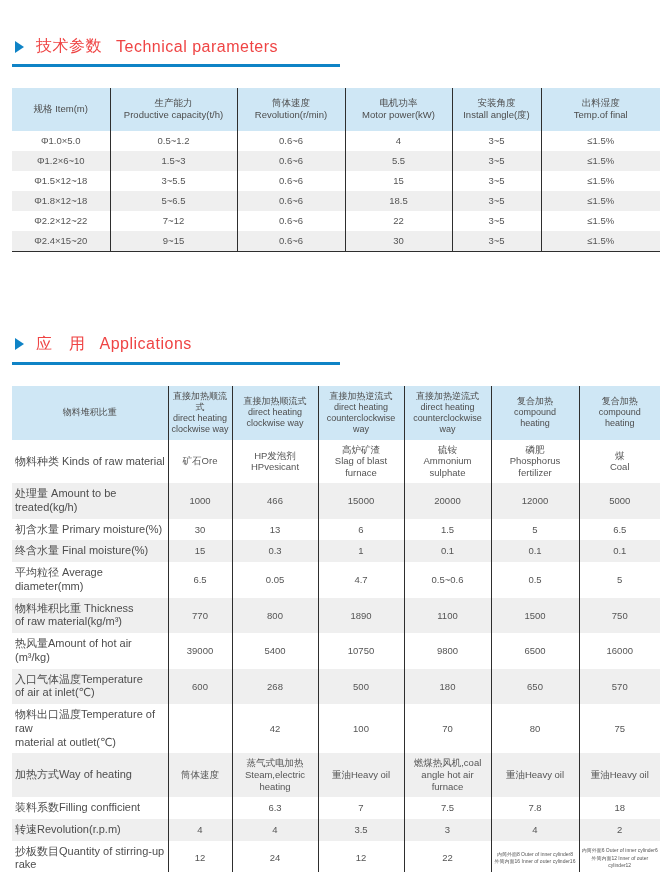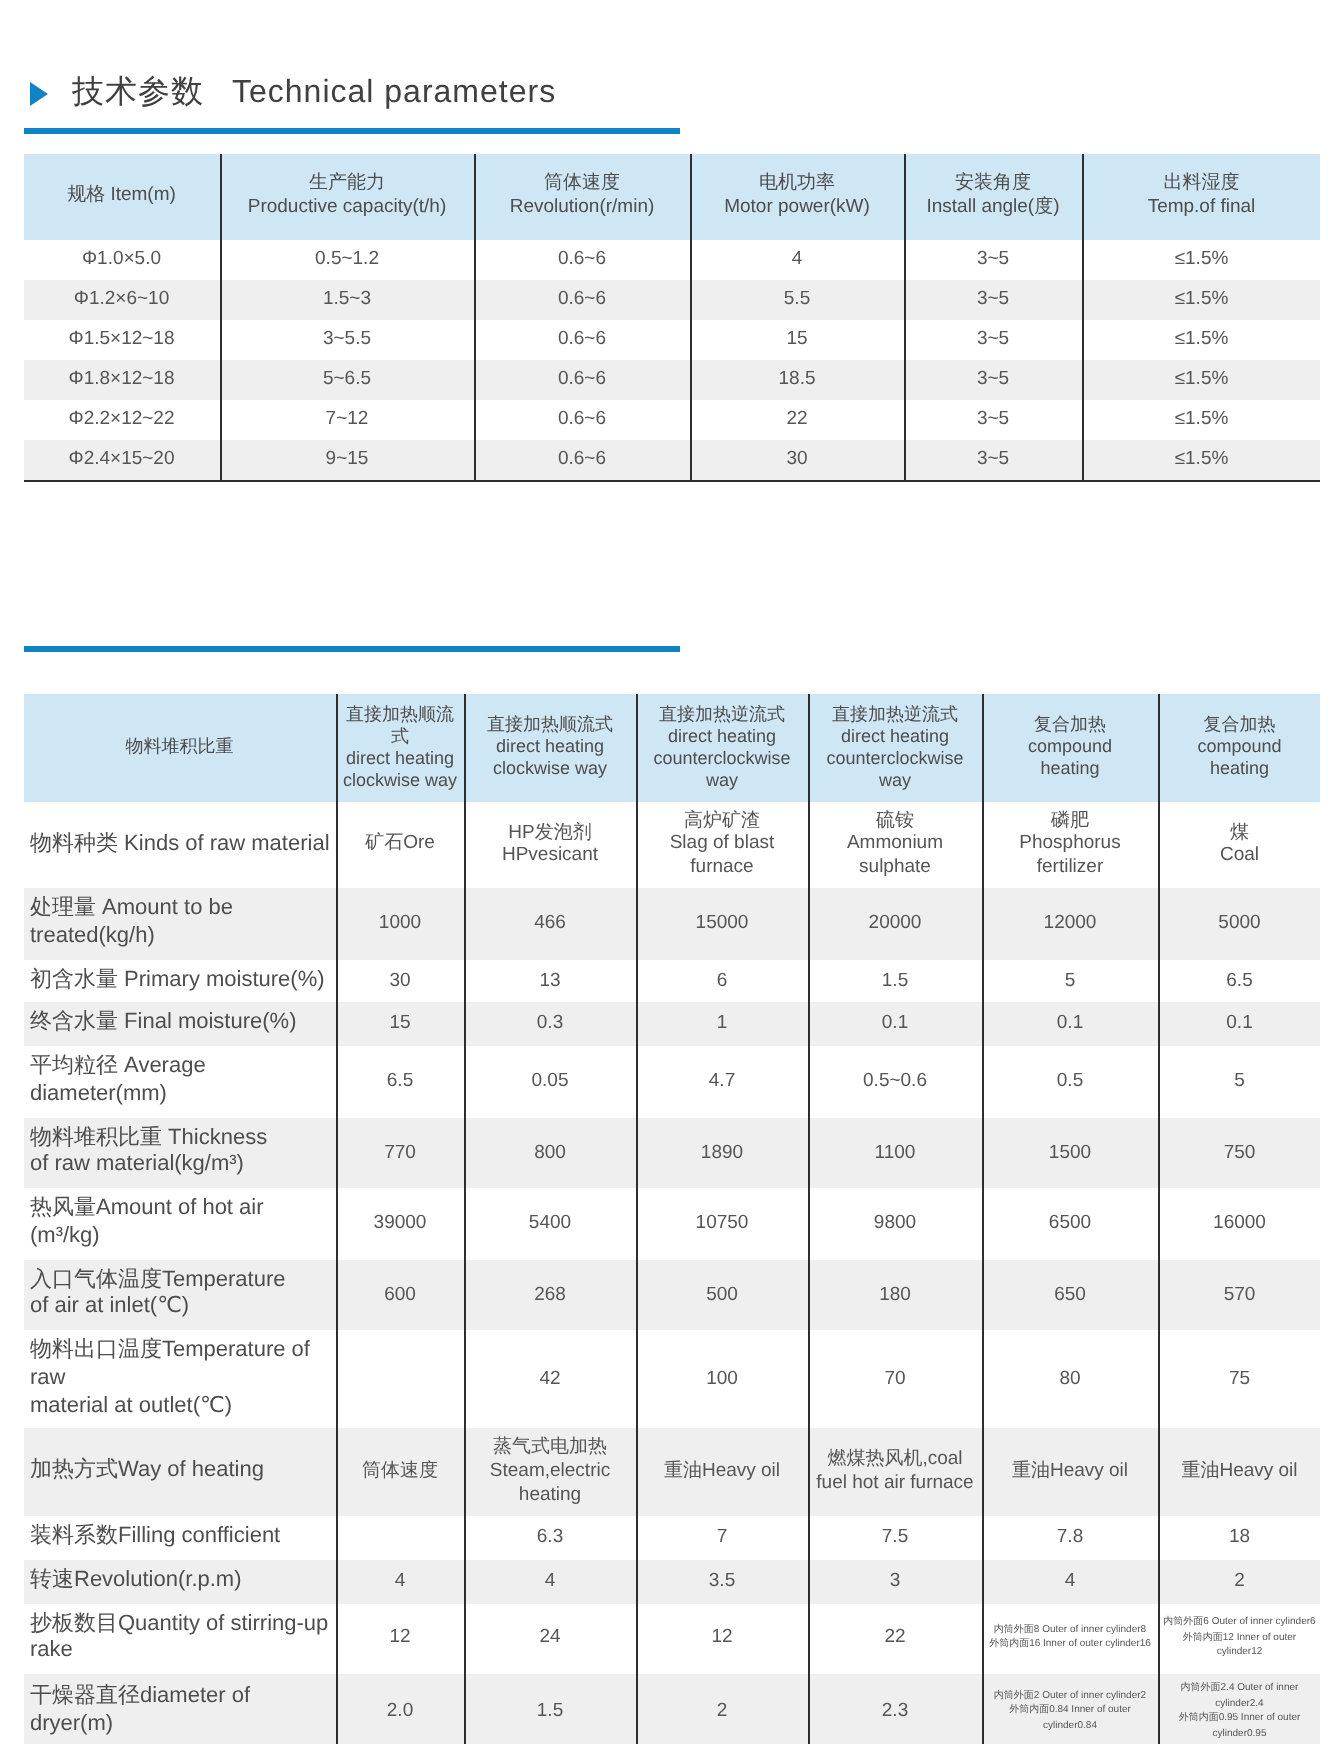--- a/index.html
+++ b/index.html
@@ -6,21 +6,21 @@
   body {
     width:670px; height:872px;
     font-family:"Liberation Sans","DejaVu Sans",sans-serif;
     color:#4a4a4a;
     -webkit-font-smoothing:antialiased;
   }
   .page { padding:36px 10px 16px 12px; box-sizing:border-box; }
 
   
   .sec-head { margin:0; }
-  .sec-title { display:flex; align-items:center; color:#404040; font-size:16px; letter-spacing:0.5px; }
+  .sec-title { display:flex; align-items:center; color:#ef4444; font-size:16px; letter-spacing:0.5px; }
   .arrow {
     width:0; height:0; display:inline-block;
     border-left:9px solid #0f83c6;
     border-top:6px solid transparent;
     border-bottom:6px solid transparent;
     margin:0 12px 0 3px;
   }
   .t-zh { margin-right:14px; }
   .rule { height:3px; background:#0f83c6; width:328px; margin-top:7px; }
 
@@ -28,21 +28,21 @@
   table { border-collapse:collapse; table-layout:fixed; width:648px; border-bottom:1px solid #2e2e2e; }
   th, td {
     border-left:1px solid #2e2e2e;
     font-weight:normal; text-align:center; vertical-align:middle;
     white-space:pre-line; overflow:hidden;
   }
   th:first-child, td:first-child { border-left:none; }
   thead th { background:#cfe7f5; }
   tbody tr:nth-child(even) { background:#efefef; }
 
-  .t1 { margin-top:10px; }
+  .t1 { margin-top:21px; }
   .t1 th { font-size:9.5px; line-height:1.3; padding:9px 2px; color:#4d4d4d; }
   .t1 td { font-size:9.5px; padding:4.5px 2px; color:#555; }
 
   .sec-apps { margin-top:82px; }
   .t2 { margin-top:21px; }
   .t2 th { font-size:9px; line-height:1.22; padding:5px 1px; color:#4d4d4d; }
   .t2 td { font-size:9.5px; line-height:1.25; padding:4px 2px; color:#555; }
   .t2 td.label { text-align:left; padding-left:3px; padding-right:0; font-size:11px; color:#4d4d4d;margin-top:48px; }
   .t2 td.tiny { font-size:5px; line-height:1.5; letter-spacing:0; }
 </style>
@@ -133,20 +133,25 @@
             <td>30</td>
             <td>3~5</td>
             <td>≤1.5%</td>
           </tr>
         </tbody>
     </table>
   </section>
 
   <section class="sec-apps">
     <div class="sec-head">
+      <div class="sec-title">
+        <span class="arrow"></span>
+        <span class="t-zh">应　用</span>
+        <span class="t-en">Applications</span>
+      </div>
       <div class="rule"></div>
     </div>
 
     <table class="t2" id="app-table">
       <colgroup>
         <col style="width:156px">
           <col style="width:64px">
           <col style="width:86px">
           <col style="width:86px">
         <col style="width:87px">
@@ -268,21 +273,21 @@
             <td>80</td>
             <td>75</td>
           </tr>
           <tr>
             <td class="label">加热方式Way of heating</td>
             <td>筒体速度</td>
             <td>蒸气式电加热
 Steam,electric heating</td>
             <td>重油Heavy oil</td>
             <td>燃煤热风机,coal
-fuel hot air furnace</td>
+angle hot air furnace</td>
             <td>重油Heavy oil</td>
             <td>重油Heavy oil</td>
           </tr>
           <tr>
             <td class="label">装料系数Filling confficient</td>
             <td></td>
             <td>6.3</td>
             <td>7</td>
             <td>7.5</td>
             <td>7.8</td>

